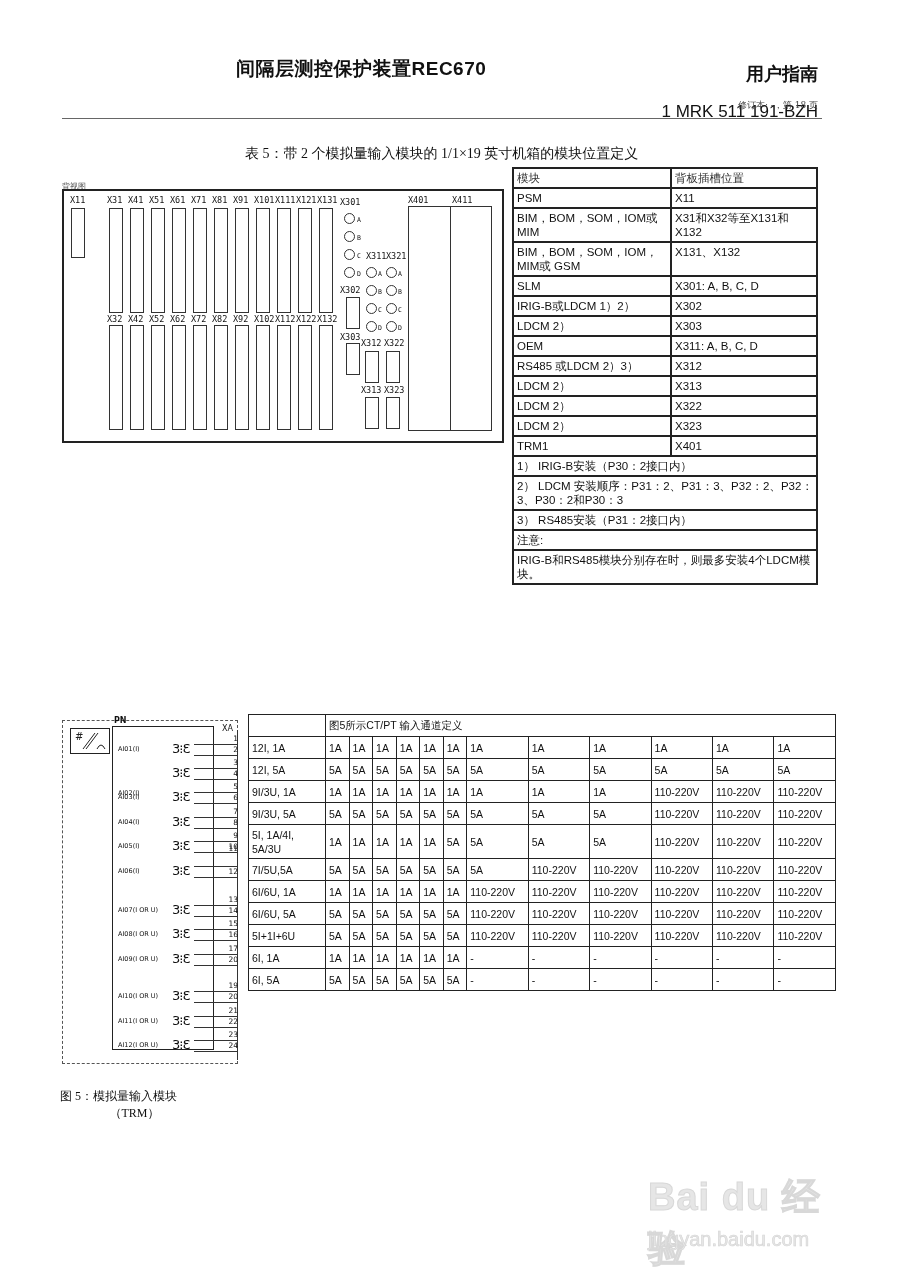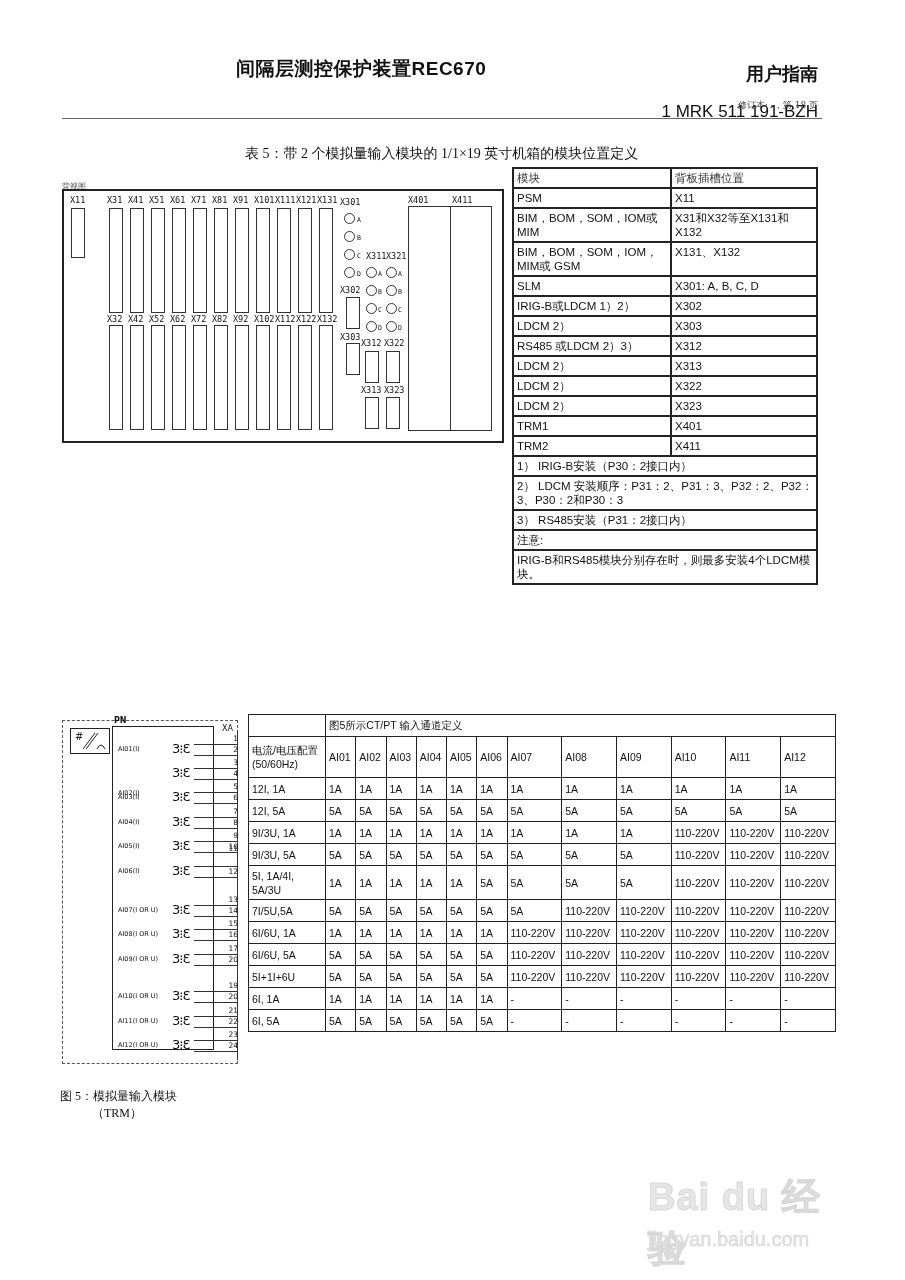--- a/index.html
+++ b/index.html
@@ -189,42 +189,42 @@
       </tr>
       <tr>
         <td class="c1">IRIG-B或LDCM 1）2）</td>
         <td>X302</td>
       </tr>
       <tr>
         <td class="c1">LDCM 2）</td>
         <td>X303</td>
       </tr>
       <tr>
+        <td class="c1">OEM</td>
+        <td>X311: A, B, C, D</td>
+      </tr>
+      <tr>
         <td class="c1">RS485 或LDCM 2）3）</td>
         <td>X312</td>
       </tr>
       <tr>
         <td class="c1">LDCM 2）</td>
         <td>X313</td>
       </tr>
       <tr>
         <td class="c1">LDCM 2）</td>
         <td>X322</td>
       </tr>
       <tr>
         <td class="c1">LDCM 2）</td>
         <td>X323</td>
       </tr>
       <tr>
         <td class="c1">TRM1</td>
         <td>X401</td>
-      </tr>
-      <tr>
-        <td class="c1">TRM2</td>
-        <td>X411</td>
       </tr>
       <tr>
         <td colspan="2" class="full">1）  IRIG-B安装（P30：2接口内）</td>
       </tr>
       <tr>
         <td colspan="2" class="full">2）  LDCM 安装顺序：P31：2、P31：3、P32：2、P32：3、P30：2和P30：3</td>
       </tr>
       <tr>
         <td colspan="2" class="full">3）  RS485安装（P31：2接口内）</td>
       </tr>
@@ -319,44 +319,29 @@
     <div class="pin-line" style="top: 311px;"></div>
     <span class="ai-lbl" style="top: 325px;">AI12(I OR U)</span>
     <span class="coil" style="top: 321px;">3⁝Ɛ</span>
     <span class="pin" style="top: 314px;">23</span>
     <div class="pin-line" style="top: 324px;"></div>
     <span class="pin" style="top: 325px;">24</span>
     <div class="pin-line" style="top: 335px;"></div>
   </div>
 <div class="abs fig-caption">
   <div>图 5：模拟量输入模块</div>
-  <div style="padding-left:32px;">（TRM）</div>
+  <div style="padding-left:32px;text-align:center;">（TRM）</div>
 </div>
 
 <table class="ct-table" id="cttable">
   <tbody>
     <tr>
       <td></td>
       <td colspan="12">图5所示CT/PT 输入通道定义</td>
     </tr>
-    <tr class="hdr2" id="ct-hdr">
-      <td class="rowlbl">电流/电压配置 (50/60Hz)</td>
-    <td>AI01</td>
-        <td>AI02</td>
-        <td>AI03</td>
-        <td>AI04</td>
-        <td>AI05</td>
-        <td>AI06</td>
-        <td>AI07</td>
-        <td>AI08</td>
-        <td>AI09</td>
-        <td>AI10</td>
-        <td>AI11</td>
-        <td>AI12</td>
-      </tr>
   <tr>
         <td class="rowlbl">12I, 1A</td>
         <td>1A</td>
         <td>1A</td>
         <td>1A</td>
         <td>1A</td>
         <td>1A</td>
         <td>1A</td>
         <td>1A</td>
         <td>1A</td>

